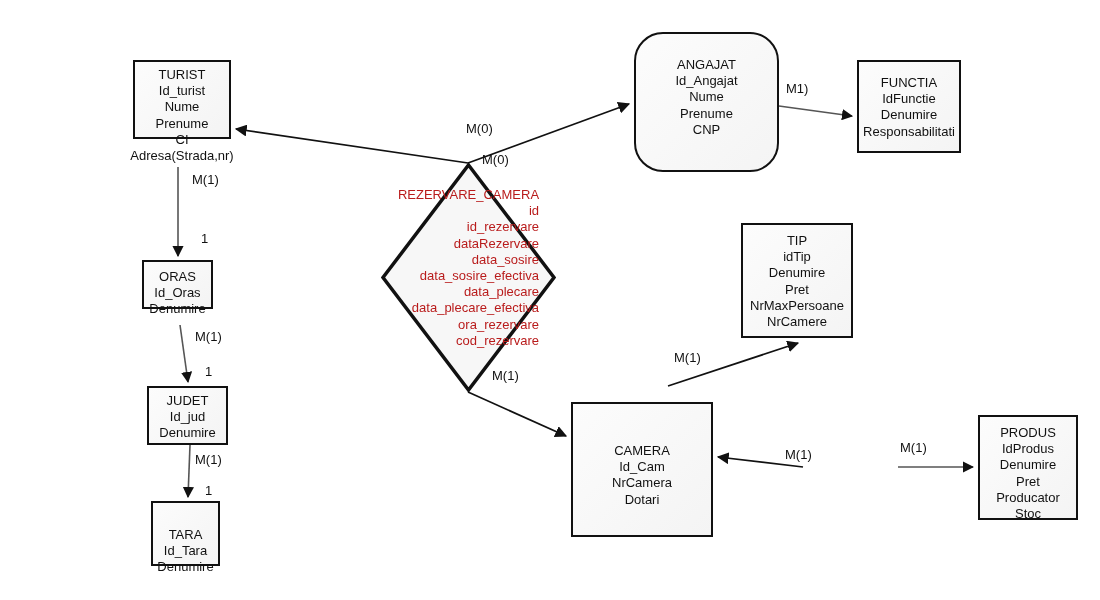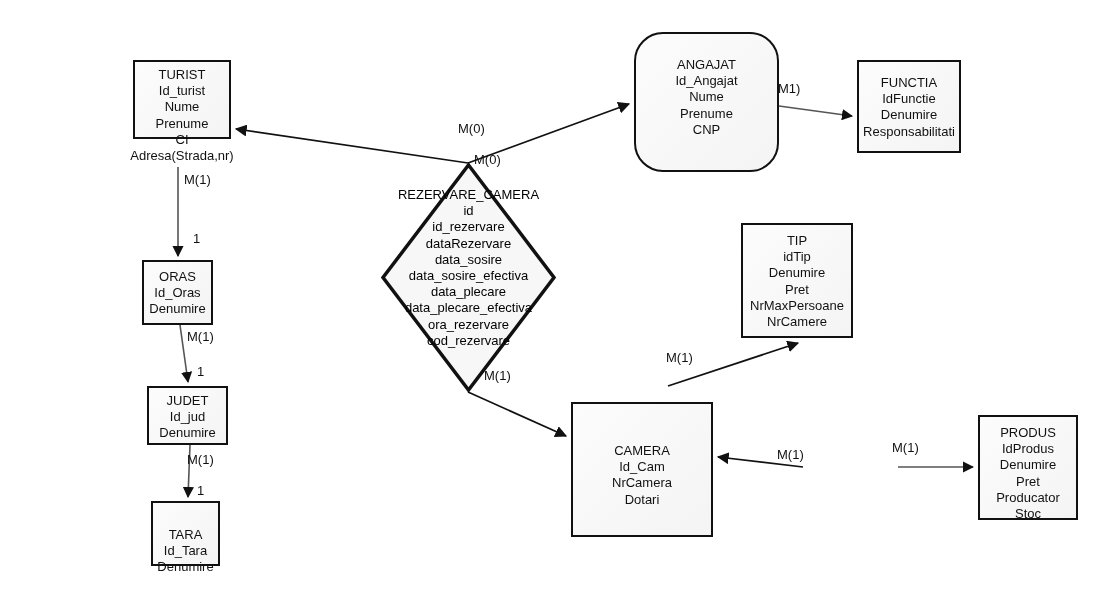--- a/index.html
+++ b/index.html
@@ -57,38 +57,39 @@
   .rel .diamond {
     position: absolute;
     left: 0; top: 0;
     width: 100%;
     height: 100%;
   }
   .rel .rel-text {
     position: absolute;
     left: 50%;
     transform: translateX(-50%);
-    text-align: center;
+    text-align: right;
     white-space: nowrap;
-    color: #000000;
+    color: #b91c1c;
     font-size: 13px;
     line-height: 16.2px;
     z-index: 4;
     font-family: "Liberation Sans", sans-serif;
   }
 
   
   .card-label {
     position: absolute;
     color: #111111;
     font-size: 13px;
     line-height: 15px;
     white-space: nowrap;
     z-index: 5;
     font-family: "Liberation Sans", sans-serif;
+    padding-left: 8px;
   }
 </style>
 </head>
 <body>
 
 <div id="diagram-canvas">
 
   <svg id="edges" viewBox="0 0 1100 600" xmlns="http://www.w3.org/2000/svg">
     <defs>
       <marker id="arrow" viewBox="0 0 10 10" refX="9" refY="5" markerWidth="7" markerHeight="7" orient="auto-start-reverse">
@@ -121,21 +122,21 @@
     <div class="ent-text" style="top:5px;">
       <span class="ent-name">TURIST</span>
       <span class="ent-attr">Id_turist</span>
       <span class="ent-attr">Nume</span>
       <span class="ent-attr">Prenume</span>
       <span class="ent-attr">CI</span>
       <span class="ent-attr">Adresa(Strada,nr)</span>
     </div>
   </div>
 
-  <div class="entity" style="left:142px; top:260px; width:71px; height:65px;">
+  <div class="entity" style="left:142px; top:260px; width:71px; height:49px;">
     <div class="ent-text" style="top:7px;">
       <span class="ent-name">ORAS</span>
       <span class="ent-attr">Id_Oras</span>
       <span class="ent-attr">Denumire</span>
     </div>
   </div>
 
   <div class="entity" style="left:147px; top:386px; width:81px; height:59px;">
     <div class="ent-text" style="top:5px;">
       <span class="ent-name">JUDET</span>

